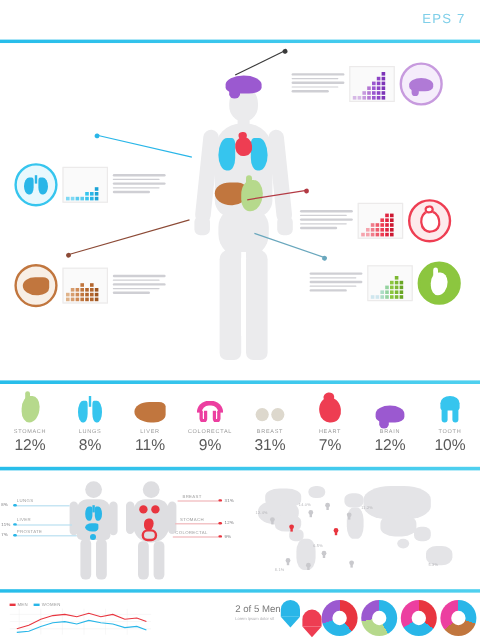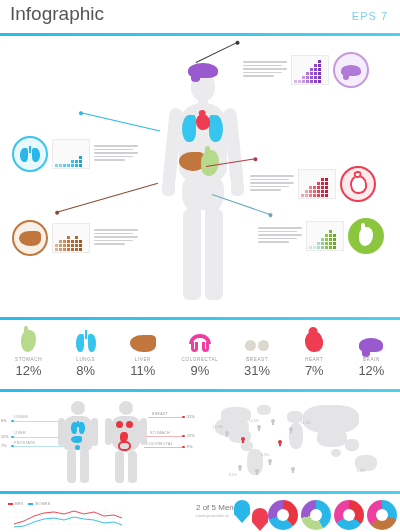--- a/index.html
+++ b/index.html
@@ -111,21 +111,20 @@
   .donut:after{content:"";position:absolute;left:9px;top:9px;width:12px;height:12px;
                background:#fff;border-radius:50%;}
 </style>
 </head>
 <body>
 
 <div class="page">
 
   <div class="header">
     <div class="title-wrap">
-      <span class="t-info">Infographic</span>
     </div>
     <div class="eps">EPS 7</div>
   </div>
   <div class="divider" style="top:33px;"></div>
 
   <div class="scene">
 
     <div class="body-fig">
       <div class="b-armL"></div>
       <div class="b-armR"></div>
@@ -418,20 +417,31 @@
     <div class="stat">
       <div class="sv-ic">
         <span style="display:block;width:24px;height:14px;background:#9b59d0;border-radius:62% 62% 40% 40%;position:relative;">
           <span style="position:absolute;left:3px;bottom:-5px;width:8px;height:7px;background:#9b59d0;border-radius:0 0 50% 50%;"></span>
         </span>
       </div>
       <div class="s-label">BRAIN</div>
       <div class="s-value">12%</div>
     </div>
 
+    <div class="stat">
+      <div class="sv-ic">
+        <span style="display:block;width:16px;height:22px;position:relative;">
+          <span style="position:absolute;left:0;top:0;width:16px;height:12px;background:#36c5ee;border-radius:50% 50% 20% 20%;"></span>
+          <span style="position:absolute;left:1px;top:10px;width:5px;height:12px;background:#36c5ee;border-radius:0 0 3px 3px;"></span>
+          <span style="position:absolute;right:1px;top:10px;width:5px;height:12px;background:#36c5ee;border-radius:0 0 3px 3px;"></span>
+        </span>
+      </div>
+      <div class="s-label">TOOTH</div>
+      <div class="s-value">10%</div>
+    </div>
 
   </div>
 
   <div class="divider" style="top:389px;"></div>
 
   <div class="lower">
 
     <div class="fig-sm" style="left:58px;top:8px;width:40px;height:82px;">
       <div class="fs-head" style="left:13px;top:0;"></div>
       <div class="fs-body" style="left:6px;top:15px;width:28px;height:34px;border-radius:9px 9px 4px 4px;"></div>

